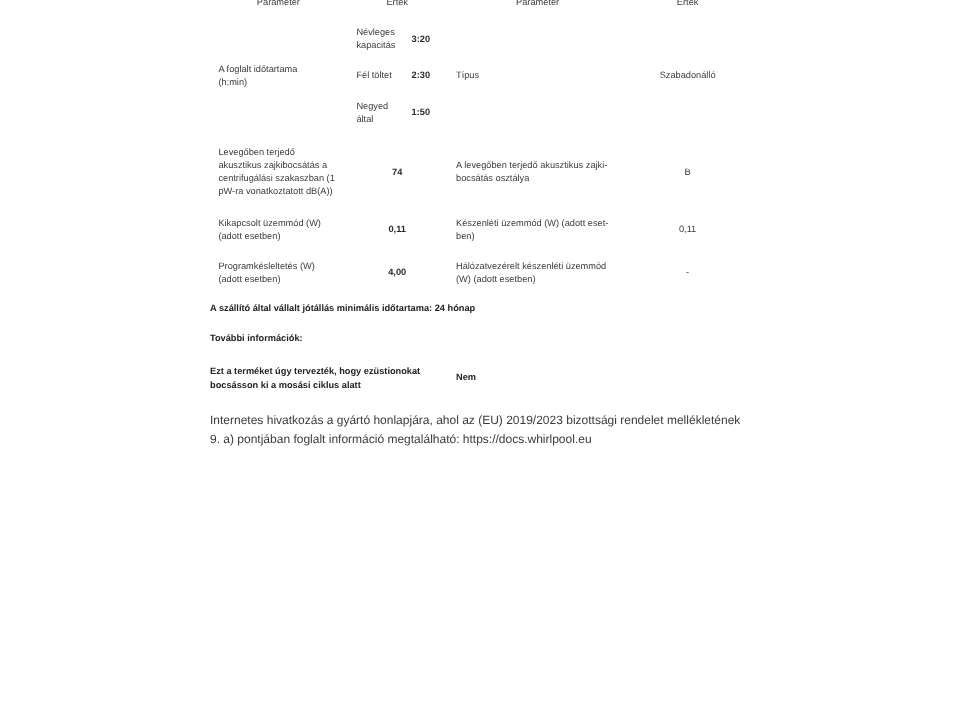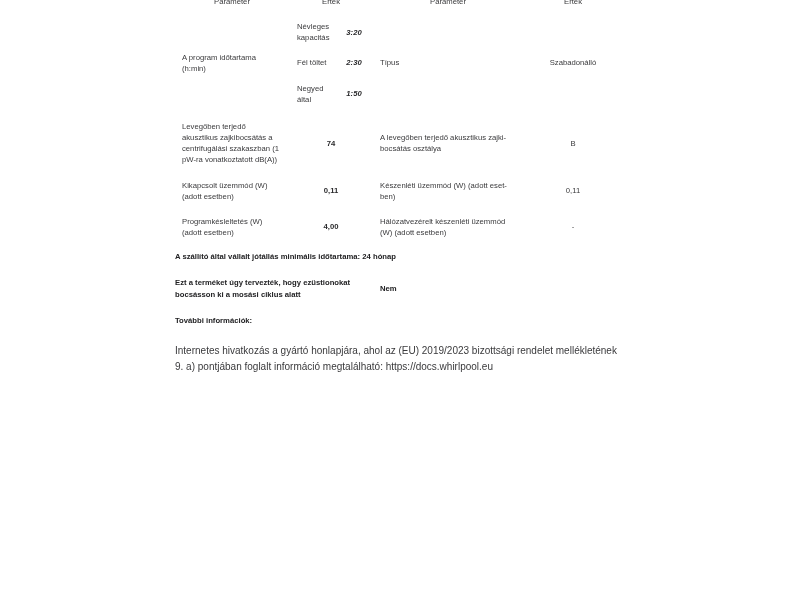--- a/index.html
+++ b/index.html
@@ -48,21 +48,21 @@
   .bold { font-weight: bold; color: #222224; }
 
   .hdr td {
     text-align: center;
     padding-top: 2px;
     padding-bottom: 9px;
   }
 
   
   .sub-lbl { text-align: left; padding: 6px 4px; }
-  .sub-val { text-align: center; padding: 6px 4px; font-weight: bold; color: #2a2a2c; font-style: italic; }
+  .sub-val { text-align: left; padding: 6px 4px; font-weight: bold; color: #2a2a2c; }
 
   .numval { font-weight: bold; color: #2a2a2c; text-align: center; }
 
   .band {
     font-size: 7.7px;
     line-height: 1.5;
   }
 
   .note {
     padding: 9px 2px 4px 1px;
@@ -87,21 +87,21 @@
     <tbody>
         <tr class="hdr">
       <td class="hb-strong">Paraméter</td>
       <td class="hb-strong vl" colspan="2">Érték</td>
       <td class="hb-strong vl">Paraméter</td>
       <td class="hb-strong vl">Érték</td>
     </tr>
 
     <tr>
       <td rowspan="3" class="lft">
-        <span>A program időtartama</span><br>
+        <span>A foglalt időtartama</span><br>
         <span>(h:min)</span>
       </td>
       <td class="sub-lbl vl hb-thin">
         <span>Névleges</span><br>
         <span>kapacitás</span>
       </td>
       <td class="sub-val vl hb-thin">3:20</td>
       <td rowspan="3" class="lft vl">Típus</td>
       <td rowspan="3" class="ctr vl">Szabadonálló</td>
     </tr>
@@ -153,24 +153,24 @@
   <table class="spec band">
     <colgroup>
       <col style="width:198px">
       <col style="width:250px">
     </colgroup>
     <tbody>
         <tr>
       <td class="lft bold hb-strong" colspan="2" style="padding:6px 2px 7px 1px">A szállító által vállalt jótállás minimális időtartama: 24 hónap</td>
     </tr>
     <tr>
+      <td class="lft bold hb-strong" colspan="2" style="padding:7px 2px 8px 1px">További információk:</td>
+    </tr>
+    <tr>
       <td class="lft bold hb-strong" style="padding:8px 10px 8px 1px">Ezt a terméket úgy tervezték, hogy ezüstionokat bocsásson ki a mosási ciklus alatt</td>
       <td class="lft bold vl hb-strong" style="padding:8px 8px">Nem</td>
-    </tr>
-    <tr>
-      <td class="lft bold hb-strong" colspan="2" style="padding:7px 2px 8px 1px">További információk:</td>
     </tr>
   </tbody>
     </table>
 
   <div class="note">Internetes hivatkozás a gyártó honlapjára, ahol az (EU) 2019/2023 bizottsági rendelet mellékletének 9. a) pontjában foglalt információ megtalálható: https://docs.whirlpool.eu</div>
 
 </div>
 
 </body></html>

